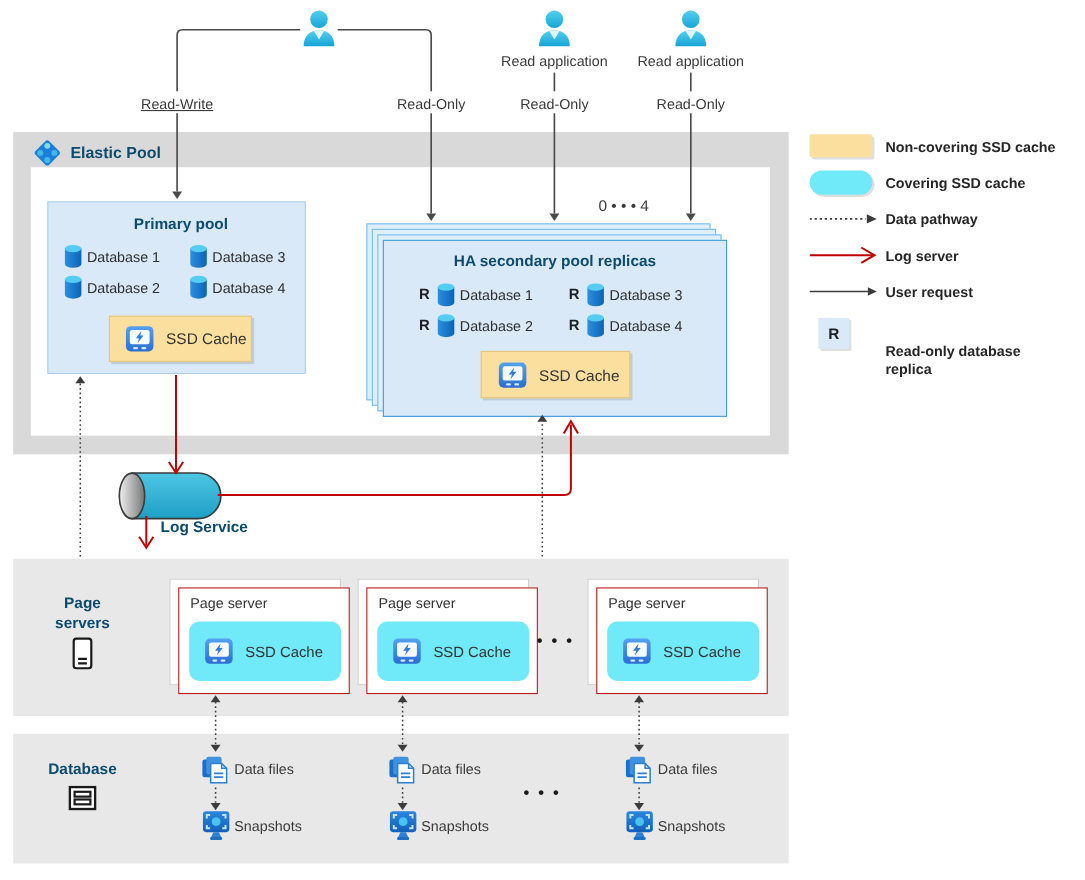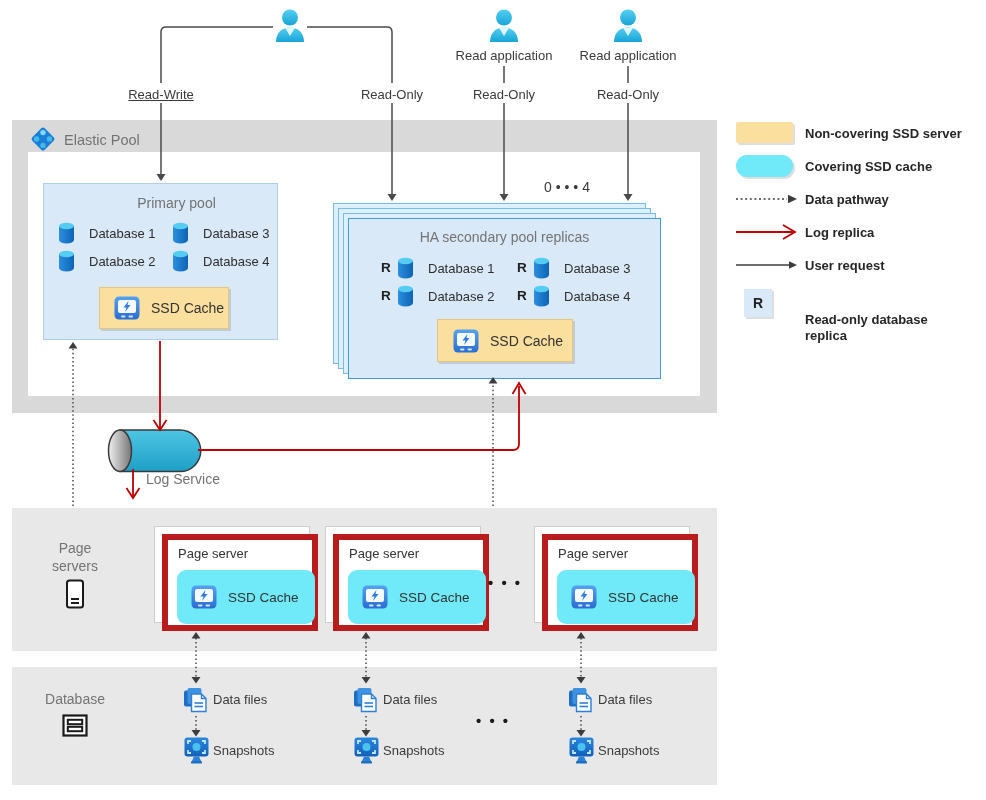--- a/index.html
+++ b/index.html
@@ -1,34 +1,34 @@
 <!DOCTYPE html>
 <html><head>
 <meta charset="utf-8">
 <style>
   html,body{margin:0;padding:0;background:#fff;}
   #canvas{position:relative;width:986px;height:800px;background:#fff;overflow:hidden;
           font-family:"Liberation Sans",sans-serif;color:#333;}
   .abs{position:absolute;}
   .lbl{position:absolute;font-size:13px;color:#3a3a3a;line-height:16px;}
-  .bold{font-weight:normal;color:#737373;}
+  .bold{font-weight:bold;color:#0c4a6e;}
   .center{text-align:center;}
   .band{position:absolute;background:#E8E8E8;}
   .pool-box{position:absolute;background:#D9E9F8;border:1px solid #AECFE9;box-sizing:border-box;}
   .ssd-yellow{position:absolute;background:#FBDF9E;border:1px solid #E3C77F;box-sizing:border-box;
               box-shadow:2px 2px 0 rgba(150,150,150,.35);display:flex;align-items:center;}
   .ssd-cyan{position:absolute;background:#70E9F8;border-radius:9px;display:flex;align-items:center;}
   .ssd-label{font-size:13.5px;color:#333;margin-left:10px;}
   .db-item{position:absolute;display:flex;align-items:center;}
-  .db-label{font-size:13px;color:#2e2e2e;margin-left:14px;}
+  .db-label{font-size:13px;color:#2e2e2e;margin-left:4px;}
   .r-mark{position:absolute;font-size:13.5px;font-weight:bold;color:#1f1f1f;}
   .stack-layer{position:absolute;width:313px;height:161px;background:#DCEFFB;border:1px solid #79BCE8;box-sizing:border-box;padding-left:21px;}
   .stack-front{background:#D9E9F8;border:1px solid #3E9DD8;}
   .card-back{position:absolute;width:156px;height:97px;background:#FDFDFD;border:1px solid #CDCDCD;box-sizing:border-box;}
-  .card-front{position:absolute;width:156px;height:97px;background:#fff;border:6px solid #b91c1c;box-sizing:border-box;}
+  .card-front{position:absolute;width:156px;height:97px;background:#fff;border:1px solid #b91c1c;box-sizing:border-box;}
   .card-title{position:absolute;left:10px;top:6px;font-size:13px;color:#333;}
   .dots{position:absolute;font-size:15px;font-weight:bold;color:#1a1a1a;letter-spacing:2px;}
   .legend-label{position:absolute;font-size:13px;font-weight:bold;color:#262626;line-height:16px;}
   .legend-swatch{position:absolute;}
   svg{display:block;}
   #overlay{position:absolute;left:0;top:0;pointer-events:none;}
 </style>
 </head>
 <body>
 
@@ -92,21 +92,21 @@
   <svg class="abs" style="left:29px;top:125px;" width="28" height="28" viewBox="0 0 28 28">
     <rect x="5.2" y="5.2" width="17.6" height="17.6" rx="2.5" transform="rotate(45 14 14)" fill="#1B7FD9"></rect>
     <circle cx="14" cy="7.6" r="2.7" fill="#7FDBF7"></circle>
     <circle cx="7.6" cy="14" r="2.7" fill="#43B9E8"></circle>
     <circle cx="20.4" cy="14" r="2.7" fill="#43B9E8"></circle>
     <circle cx="14" cy="20.4" r="2.7" fill="#43B9E8"></circle>
   </svg>
   <div class="lbl bold" style="left:64px;top:132px;font-size:14.5px;">Elastic Pool</div>
 
   <div class="pool-box" style="left:43px;top:183px;width:235px;height:157px;">
-    <div class="lbl bold center" style="left:16px;top:11px;width:233px;font-size:14px;">Primary pool</div>
+    <div class="lbl bold center" style="left:4px;top:11px;width:233px;font-size:14px;">Primary pool</div>
 
     <div class="db-item" style="left:14px;top:38px;">
       <svg width="17" height="22" viewBox="0 0 17 22">
         <path d="M1,4 V18 A7.5,3.5 0 0 0 16,18 V4 Z" fill="url(#g-cyl)"></path>
         <ellipse cx="8.5" cy="4" rx="7.5" ry="3.3" fill="#55CDF2"></ellipse>
       </svg>
       <span class="db-label">Database 1</span>
     </div>
     <div class="db-item" style="left:14px;top:66px;">
       <svg width="17" height="22" viewBox="0 0 17 22">
@@ -330,36 +330,36 @@
     <path d="M19,17 H22 V14" fill="none" stroke="#BFE3FA" stroke-width="1.8"></path>
     <circle cx="13.5" cy="11" r="4" fill="#49C3EE"></circle>
     <path d="M11,20.5 H16 L18,25 H9 Z" fill="#2E7FD6"></path>
     <rect x="8" y="25" width="11" height="2.6" rx="1.2" fill="#1D6FC4"></rect>
   </svg>
   <div class="lbl" style="left:598px;top:743px;">Snapshots</div>
 
   <div class="dots" style="left:476px;top:712px;">• • •</div>
 
   <div class="legend-swatch" style="left:736px;top:122px;width:57px;height:21px;background:#FBDF9E;border-radius:2px;box-shadow:2px 2px 0 rgba(160,160,160,.35);"></div>
-  <div class="legend-label" style="left:805px;top:126px;">Non-covering SSD server</div>
+  <div class="legend-label" style="left:805px;top:126px;">Non-covering SSD cache</div>
 
   <div class="legend-swatch" style="left:736px;top:155px;width:57px;height:22px;background:#70E9F8;border-radius:11px;box-shadow:2px 2px 0 rgba(160,160,160,.35);"></div>
   <div class="legend-label" style="left:805px;top:159px;">Covering SSD cache</div>
 
   <svg class="abs" style="left:736px;top:192px;" width="62" height="14" viewBox="0 0 62 14">
     <line x1="0" y1="7" x2="51" y2="7" stroke="#3C3C3C" stroke-width="1.5" stroke-dasharray="2 2.6"></line>
     <path d="M52,2.8 L52,11.2 L61,7 Z" fill="#3C3C3C"></path>
   </svg>
   <div class="legend-label" style="left:805px;top:192px;">Data pathway</div>
 
   <svg class="abs" style="left:736px;top:223px;" width="62" height="18" viewBox="0 0 62 18">
     <line x1="0" y1="9" x2="57" y2="9" stroke="#C00000" stroke-width="1.8"></line>
     <path d="M47,2 L59,9 L47,16" fill="none" stroke="#C00000" stroke-width="1.8"></path>
   </svg>
-  <div class="legend-label" style="left:805px;top:225px;">Log replica</div>
+  <div class="legend-label" style="left:805px;top:225px;">Log server</div>
 
   <svg class="abs" style="left:736px;top:258px;" width="62" height="14" viewBox="0 0 62 14">
     <line x1="0" y1="7" x2="53" y2="7" stroke="#3C3C3C" stroke-width="1.5"></line>
     <path d="M53,3.2 L53,10.8 L61,7 Z" fill="#3C3C3C"></path>
   </svg>
   <div class="legend-label" style="left:805px;top:258px;">User request</div>
 
   <div class="legend-swatch center" style="left:744px;top:289px;width:28px;height:28px;background:#D9E9F8;box-shadow:2px 2px 0 rgba(160,160,160,.35);line-height:28px;font-size:14px;font-weight:bold;color:#1f1f1f;">R</div>
   <div class="legend-label" style="left:805px;top:288px;width:150px;margin-top:24px;">Read-only database replica</div>
 

